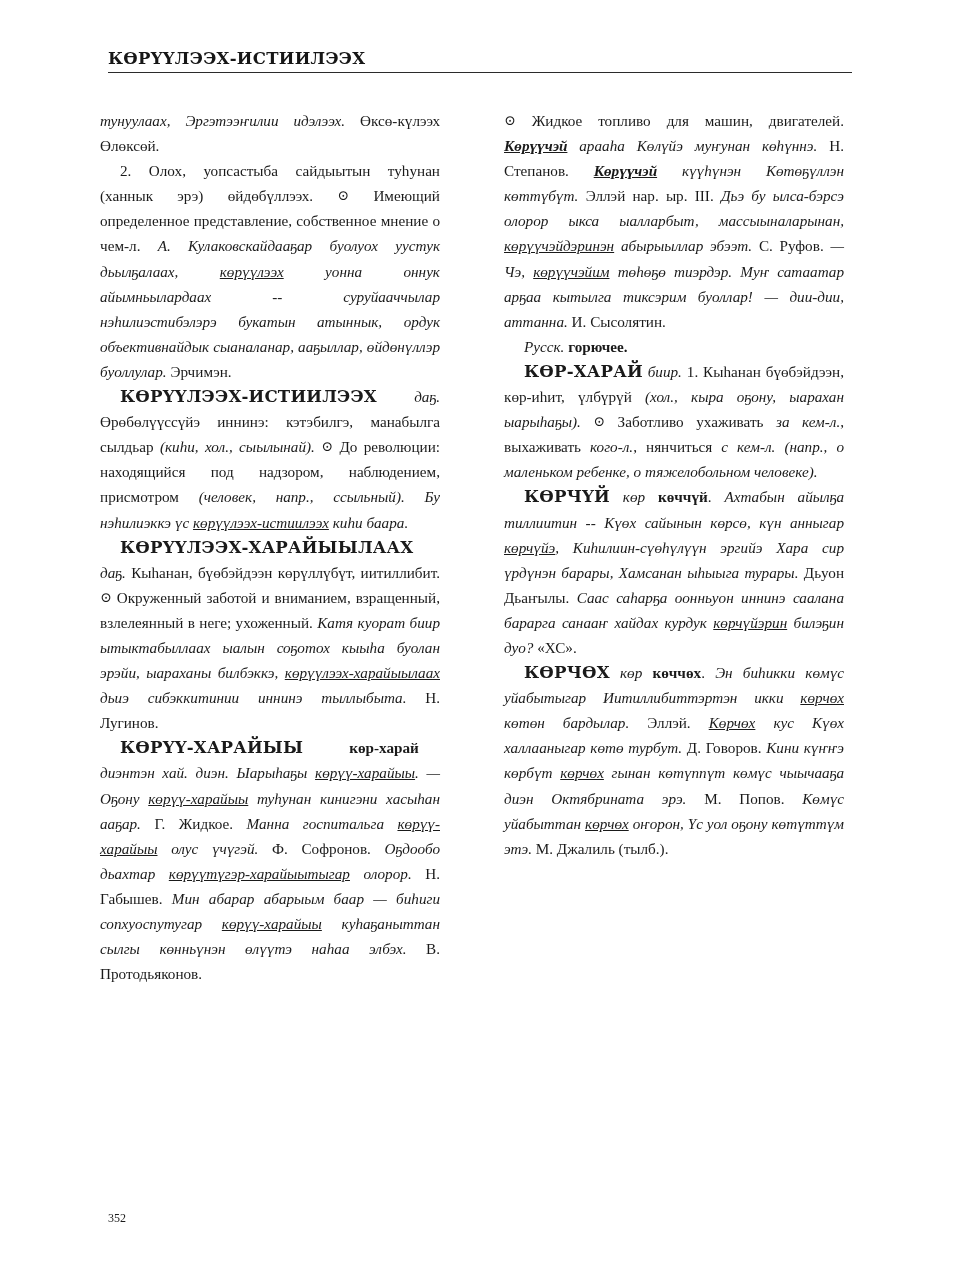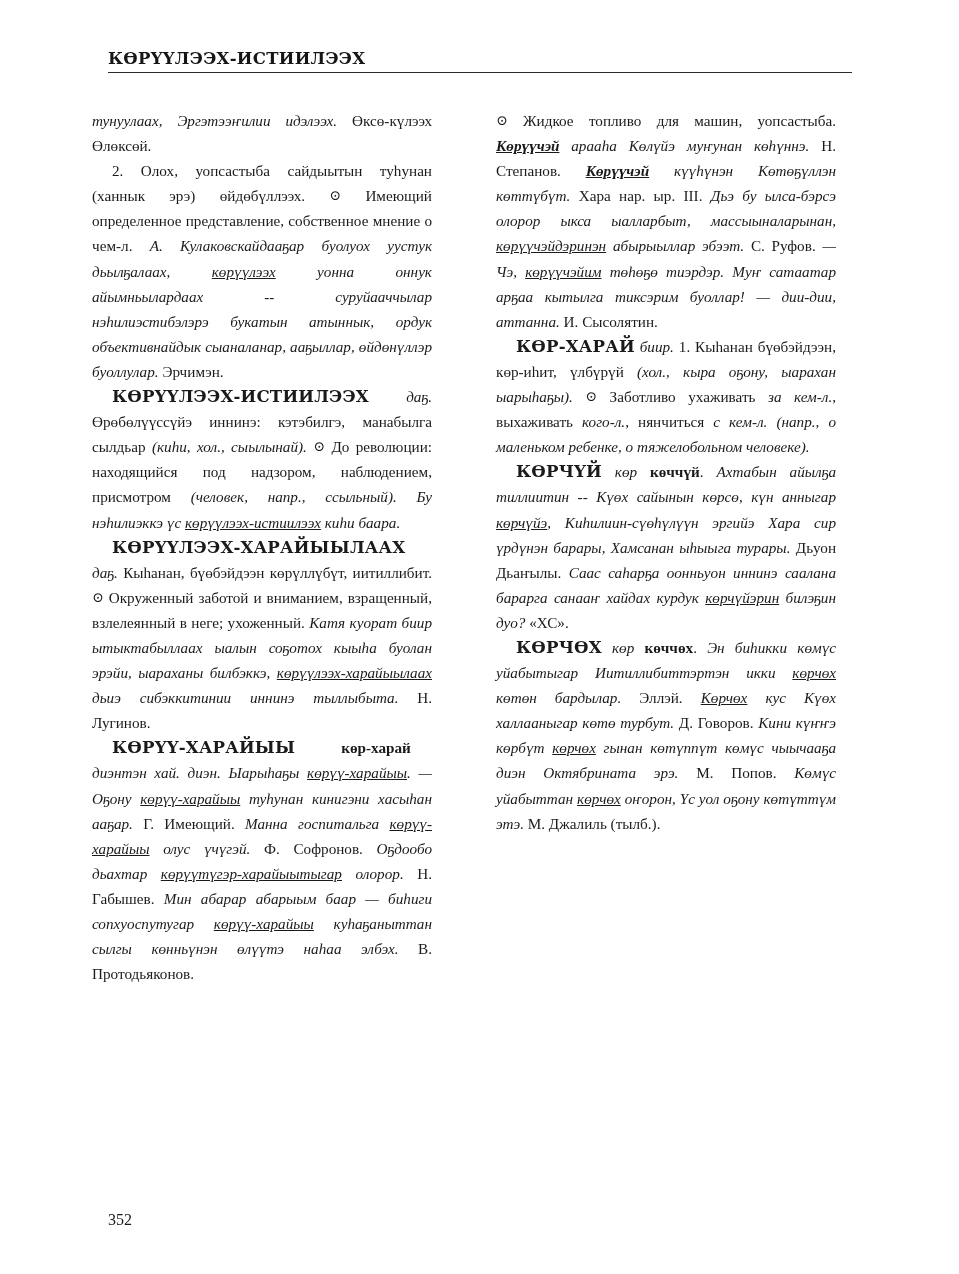--- a/index.html
+++ b/index.html
@@ -40,21 +40,21 @@
   }
   .runhead-rule {
     margin-top: 4px;
     border-bottom: 1.6px solid #2b2b2b;
     width: 100%;
   }
 
   
   .columns {
     position: absolute;
-    left: 92px;
+    left: 100px;
     top: 108px;
     width: 744px;
     height: 1090px;
   }
   .col {
     position: absolute;
     top: 0;
     width: 340px;
     font-size: 15.2px;
     line-height: 25.1px;
@@ -93,21 +93,21 @@
   .bullet {
     font-size: 14px;
     vertical-align: 1px;
   }
 
   
   .folio {
     position: absolute;
     left: 108px;
     top: 1211px;
-    font-size: 16px;
+    font-size: 12px;
     color: #1a1a1a;
   }
 </style>
 </head>
 <body>
 
 <div class="page">
 
   <div class="runhead">
     <div class="runhead-title">КӨРҮҮЛЭЭХ-ИСТИИЛЭЭХ</div>
@@ -142,43 +142,45 @@
         <span>Кыһанан, бүөбэйдээн көрүллүбүт, иитиллибит.</span>
         <span class="bullet">⊙</span>
         <span>Окруженный заботой и вниманием, взращенный, взлелеянный в неге; ухоженный.</span>
         <span class="it"><span>Катя куорат биир ытыктабыллаах ыалын соҕотох кыыһа буолан эрэйи, ыараханы билбэккэ, </span><span class="itul">көрүүлээх-харайыылаах</span><span> дьиэ сибэккитинии иннинэ тыллыбыта.</span></span>
         <span class="rom">Н. Лугинов.</span></p>
 
       <p class="para indent"><span class="lemma">КӨРҮҮ-ХАРАЙЫЫ</span><span class="pron-gap"></span><span class="lemma-sm">көр-харай</span>
         <span class="it">диэнтэн хай. диэн.</span>
         <span class="it">Ыарыһаҕы <span class="itul">көрүү-харайыы</span>.</span>
         <span class="it">— Оҕону <span class="itul">көрүү-харайыы</span> туһунан кинигэни хасыһан ааҕар.</span>
-        <span class="rom">Г. Имеющий.</span>
+        <span class="rom">Г. Жидкое.</span>
         <span class="it">Манна госпитальга <span class="itul">көрүү-харайыы</span> олус үчүгэй.</span>
         <span class="rom">Ф. Софронов.</span>
         <span class="it">Оҕдообо дьахтар <span class="itul">көрүүтүгэр-харайыытыгар</span> олорор.</span>
         <span class="rom">Н. Габышев.</span>
         <span class="it">Мин абарар абарыым баар — биһиги сопхуоспутугар <span class="itul">көрүү-харайыы</span> куһаҕаныттан сылгы көнньүнэн өлүүтэ наһаа элбэх.</span>
         <span class="rom">В. Протодьяконов.</span></p>
 
     </div>
 
     <div class="col col-right">
 
       <p class="para"><span class="bullet">⊙</span>
-        <span>Жидкое топливо для машин, уопсастыба.</span>
+        <span>Жидкое топливо для машин, двигателей.</span>
         <span class="it"><span class="itbdul">Көрүүчэй</span> арааһа Көлүйэ муҥунан көһүннэ.</span>
         <span class="rom">Н. Степанов.</span>
         <span class="it"><span class="itbdul">Көрүүчэй</span> күүһүнэн Көтөҕүллэн көттүбүт.</span>
-        <span class="rom">Хара нар. ыр. III.</span>
+        <span class="rom">Эллэй нар. ыр. III.</span>
         <span class="it">Дьэ бу ылса-бэрсэ олорор ыкса ыалларбыт, массыыналарынан, <span class="itul">көрүүчэйдэринэн</span> абырыыллар эбээт.</span>
         <span class="rom">С. Руфов.</span>
         <span class="it">— Чэ, <span class="itul">көрүүчэйим</span> төһөҕө тиэрдэр. Муҥ сатаатар арҕаа кытылга тиксэрим буоллар! — дии-дии, аттанна.</span>
         <span class="rom">И. Сысолятин.</span></p>
 
+      <p class="para indent"><span class="it">Русск.</span>
+        <span class="bd">горючее.</span></p>
 
       <p class="para indent"><span class="lemma">КӨР-ХАРАЙ</span>
         <span class="it">биир.</span>
         <span>1.</span>
         <span>Кыһанан бүөбэйдээн, көр-иһит, үлбүрүй</span>
         <span class="it">(хол., кыра оҕону, ыарахан ыарыһаҕы).</span>
         <span class="bullet">⊙</span>
         <span>Заботливо ухаживать <span class="it">за кем-л.</span>, выхаживать <span class="it">кого-л.</span>, нянчиться <span class="it">с кем-л.</span></span>
         <span class="it">(напр., о маленьком ребенке, о тяжелобольном человеке).</span></p>
 

